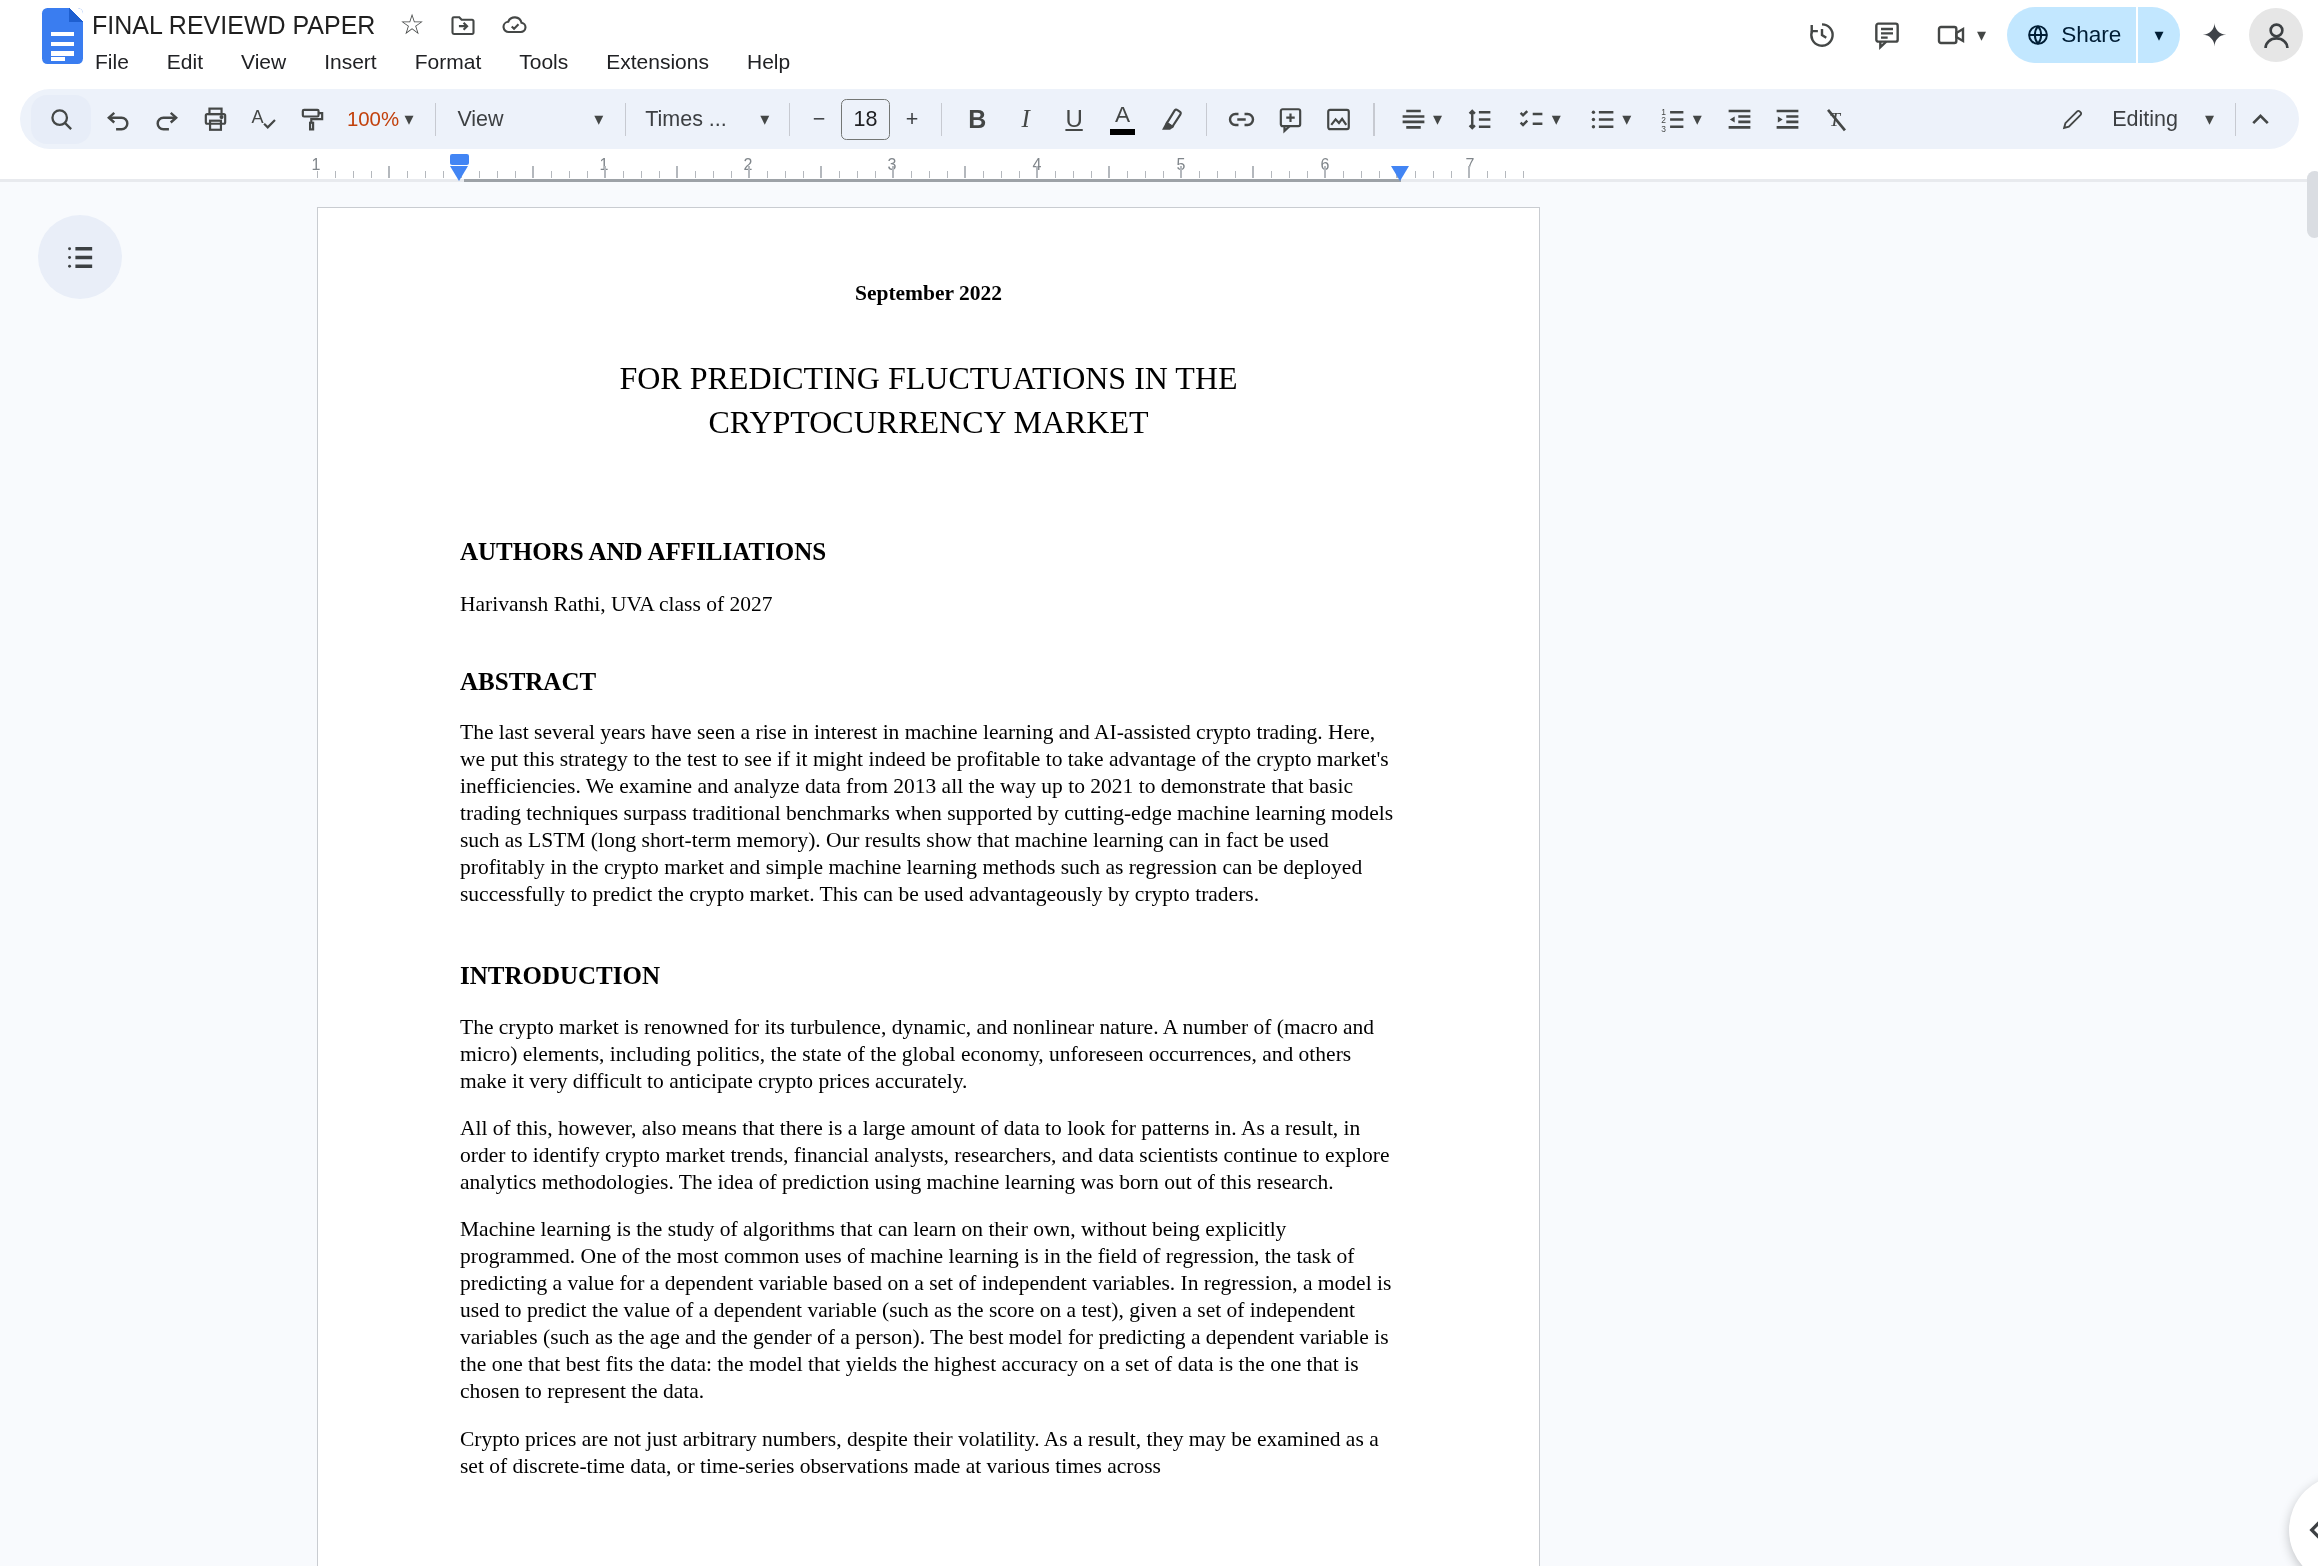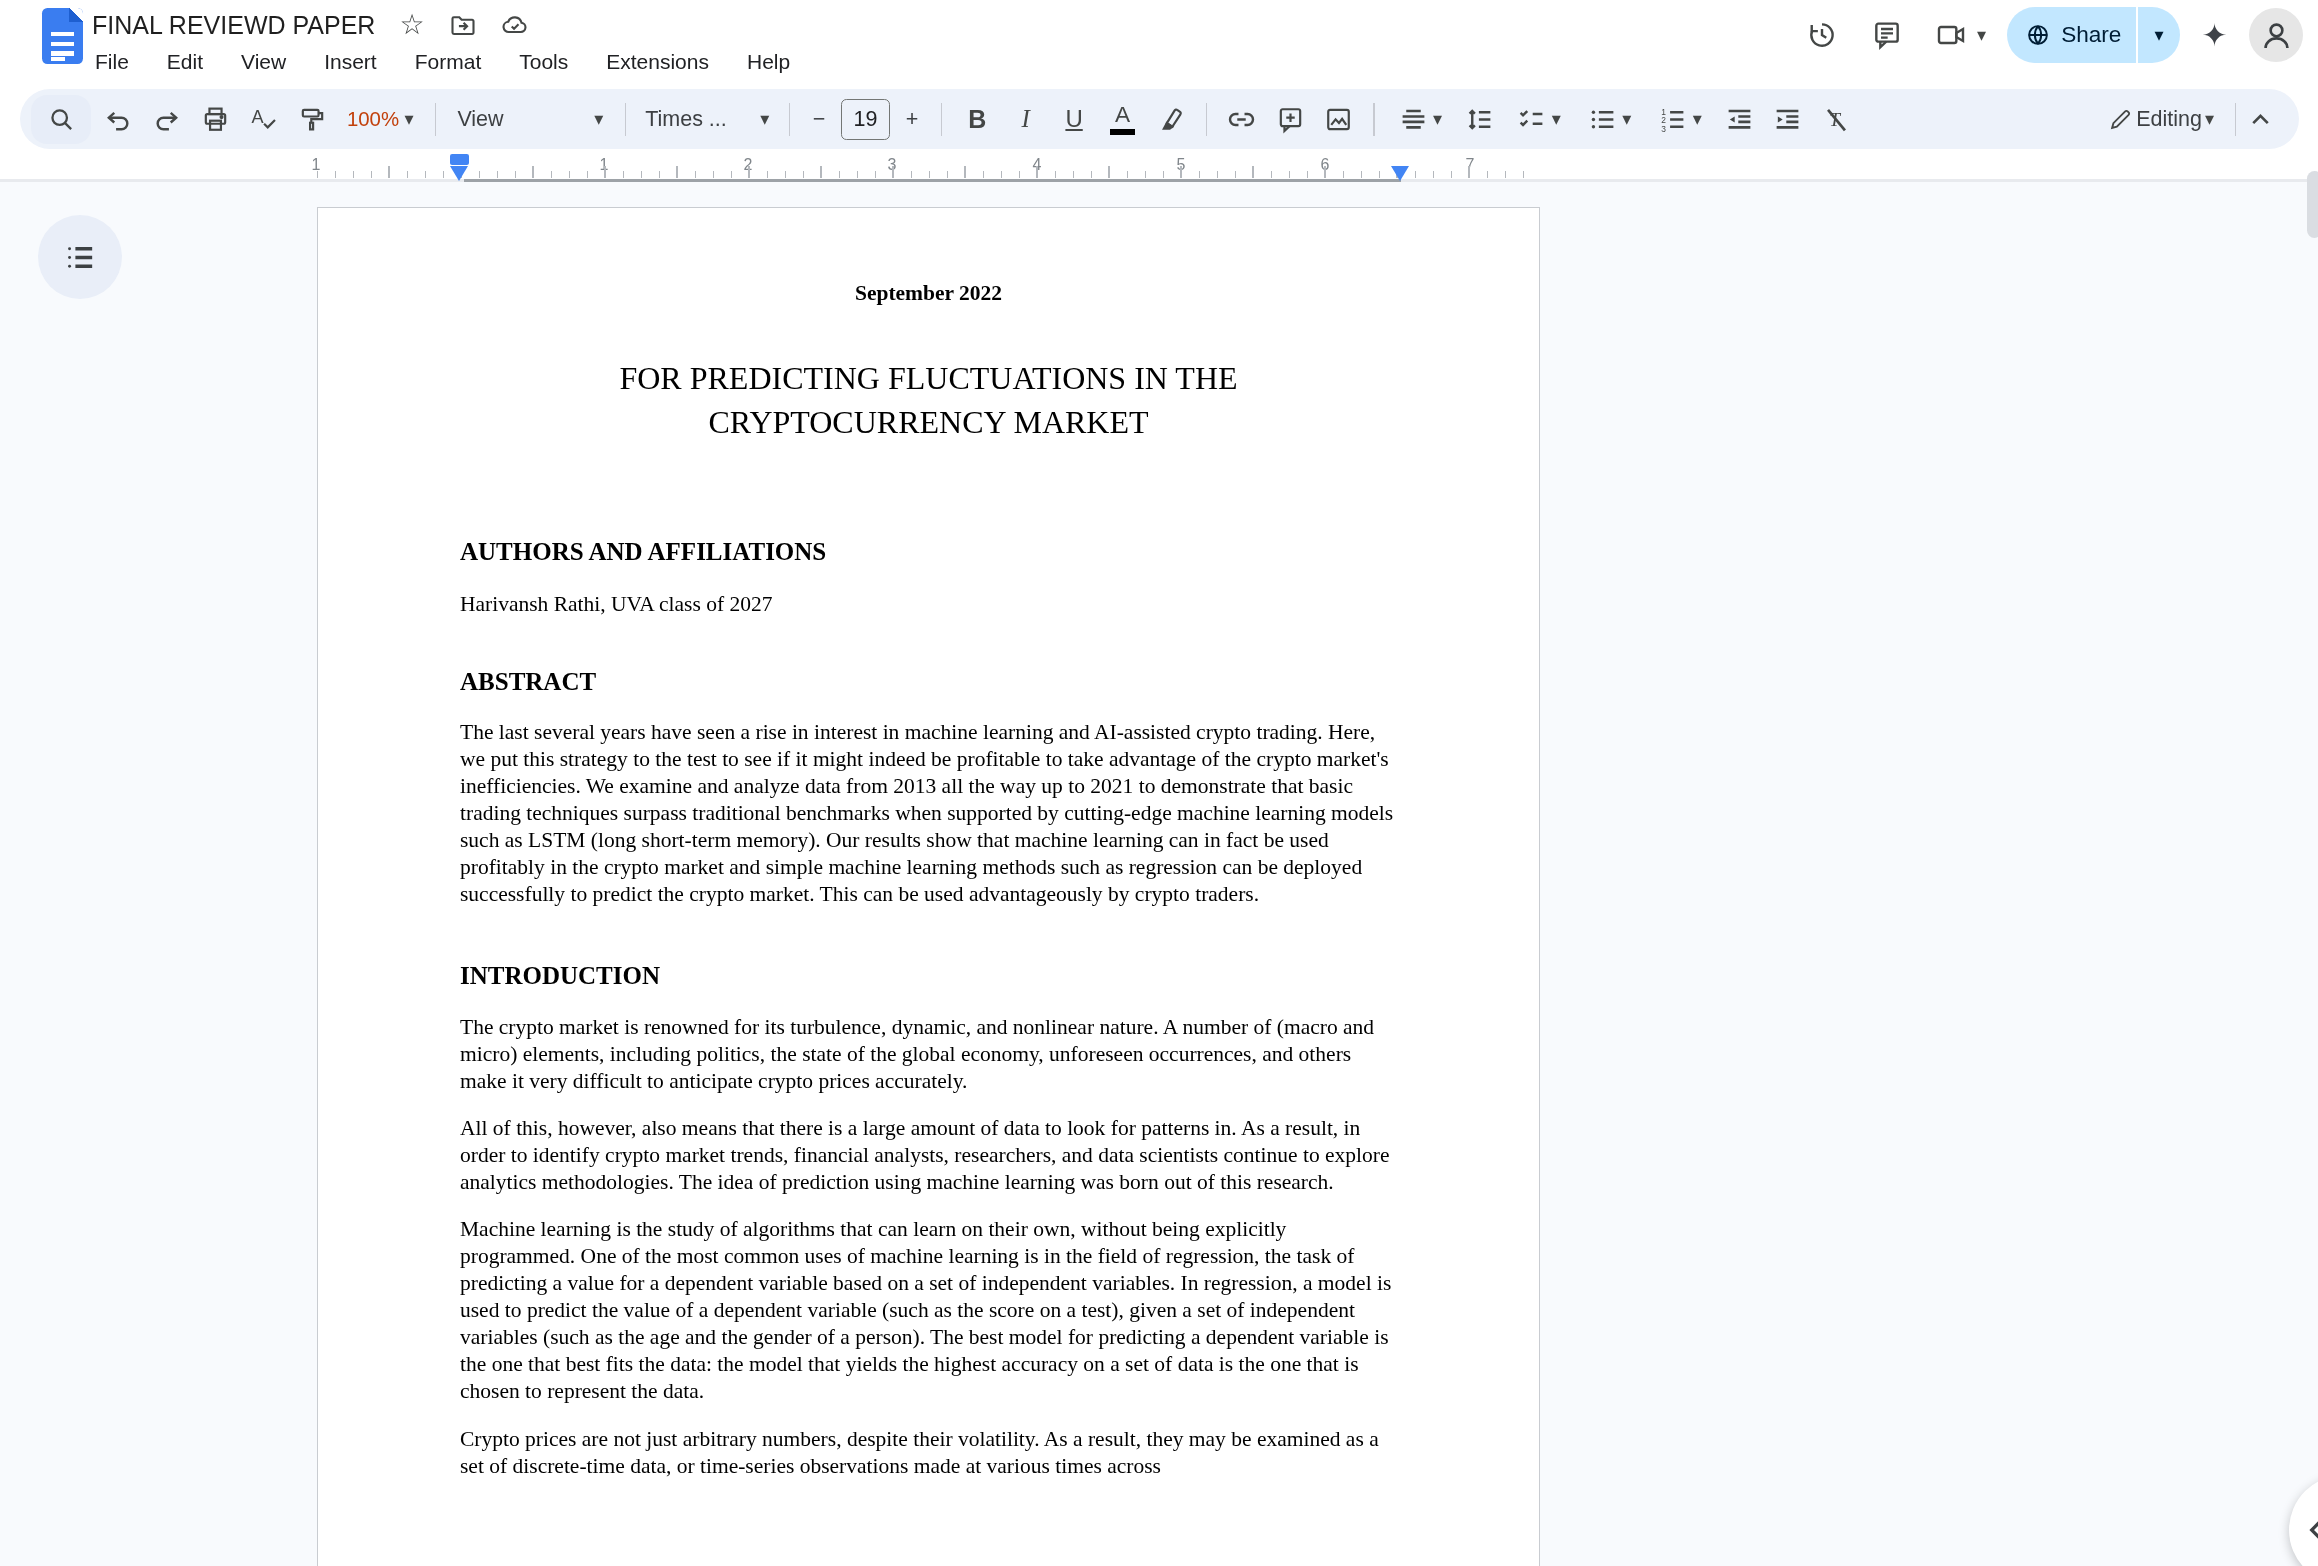--- a/index.html
+++ b/index.html
@@ -56,21 +56,21 @@
   .size-box { width:49px; height:41px; border:1.6px solid #747775; border-radius:5.4px; display:flex;
       align-items:center; justify-content:center; font-size:21.5px; color:#202124; flex:none; }
   .glyph-btn { font-family:"Liberation Sans",sans-serif; }
   .g-bold { font-size:25px; font-weight:700; }
   .g-italic { font-size:25px; font-style:italic; font-family:"Liberation Serif",serif; }
   .g-under { font-size:24px; text-decoration:underline; }
   .color-a { display:flex; flex-direction:column; align-items:center; }
   .color-a .a { font-size:22.6px; line-height:24px; }
   .color-a .bar { width:25px; height:5.4px; background:#000; margin-top:2.1px; }
   .editing-group { margin-left:auto; display:flex; align-items:center; }
-  .mode-btn { display:flex; align-items:center; gap:3px; padding:0 13px; height:44px; border-radius:22px; }
+  .mode-btn { display:flex; align-items:center; gap:27px; padding:0 13px; height:44px; border-radius:22px; }
   .mode-btn svg { width:25px; height:25px; }
   .mode-label { font-size:21.5px; color:#3d4043; }
 
   
   .ruler-h { position:absolute; left:0; right:0; top:153px; height:29px; background:#fff; }
   .hnum { position:absolute; top:3.2px; transform:translateX(-50%); font-size:16px; color:#80868b; }
   .h-ticks-minor { position:absolute; left:317px; width:1223px; top:18px; height:7px;
       background:repeating-linear-gradient(90deg,#b4b8bd 0 1.1px,transparent 1.1px 18px); }
   .h-ticks-major { position:absolute; left:388px; width:1152px; top:13px; height:12.4px;
       background:repeating-linear-gradient(90deg,#b4b8bd 0 1.6px,transparent 1.6px 72px); }
@@ -265,21 +265,21 @@
   <span class="tb-btn font-ctl">
     <span class="tb-text-lg">Times ...</span>
     <span class="caret">▾</span>
   </span>
 
   <span class="tb-divider"></span>
 
   <span class="tb-btn" style="min-width:31px;">
     <span class="tb-text-lg">−</span>
   </span>
-  <span class="size-box">19</span>
+  <span class="size-box">18</span>
   <span class="tb-btn" style="min-width:31px;">
     <span class="tb-text-lg">+</span>
   </span>
 
   <span class="tb-divider"></span>
 
   <span class="tb-btn glyph-btn g-bold">B</span>
   <span class="tb-btn glyph-btn g-italic">I</span>
   <span class="tb-btn glyph-btn g-under">U</span>
   <span class="tb-btn">

